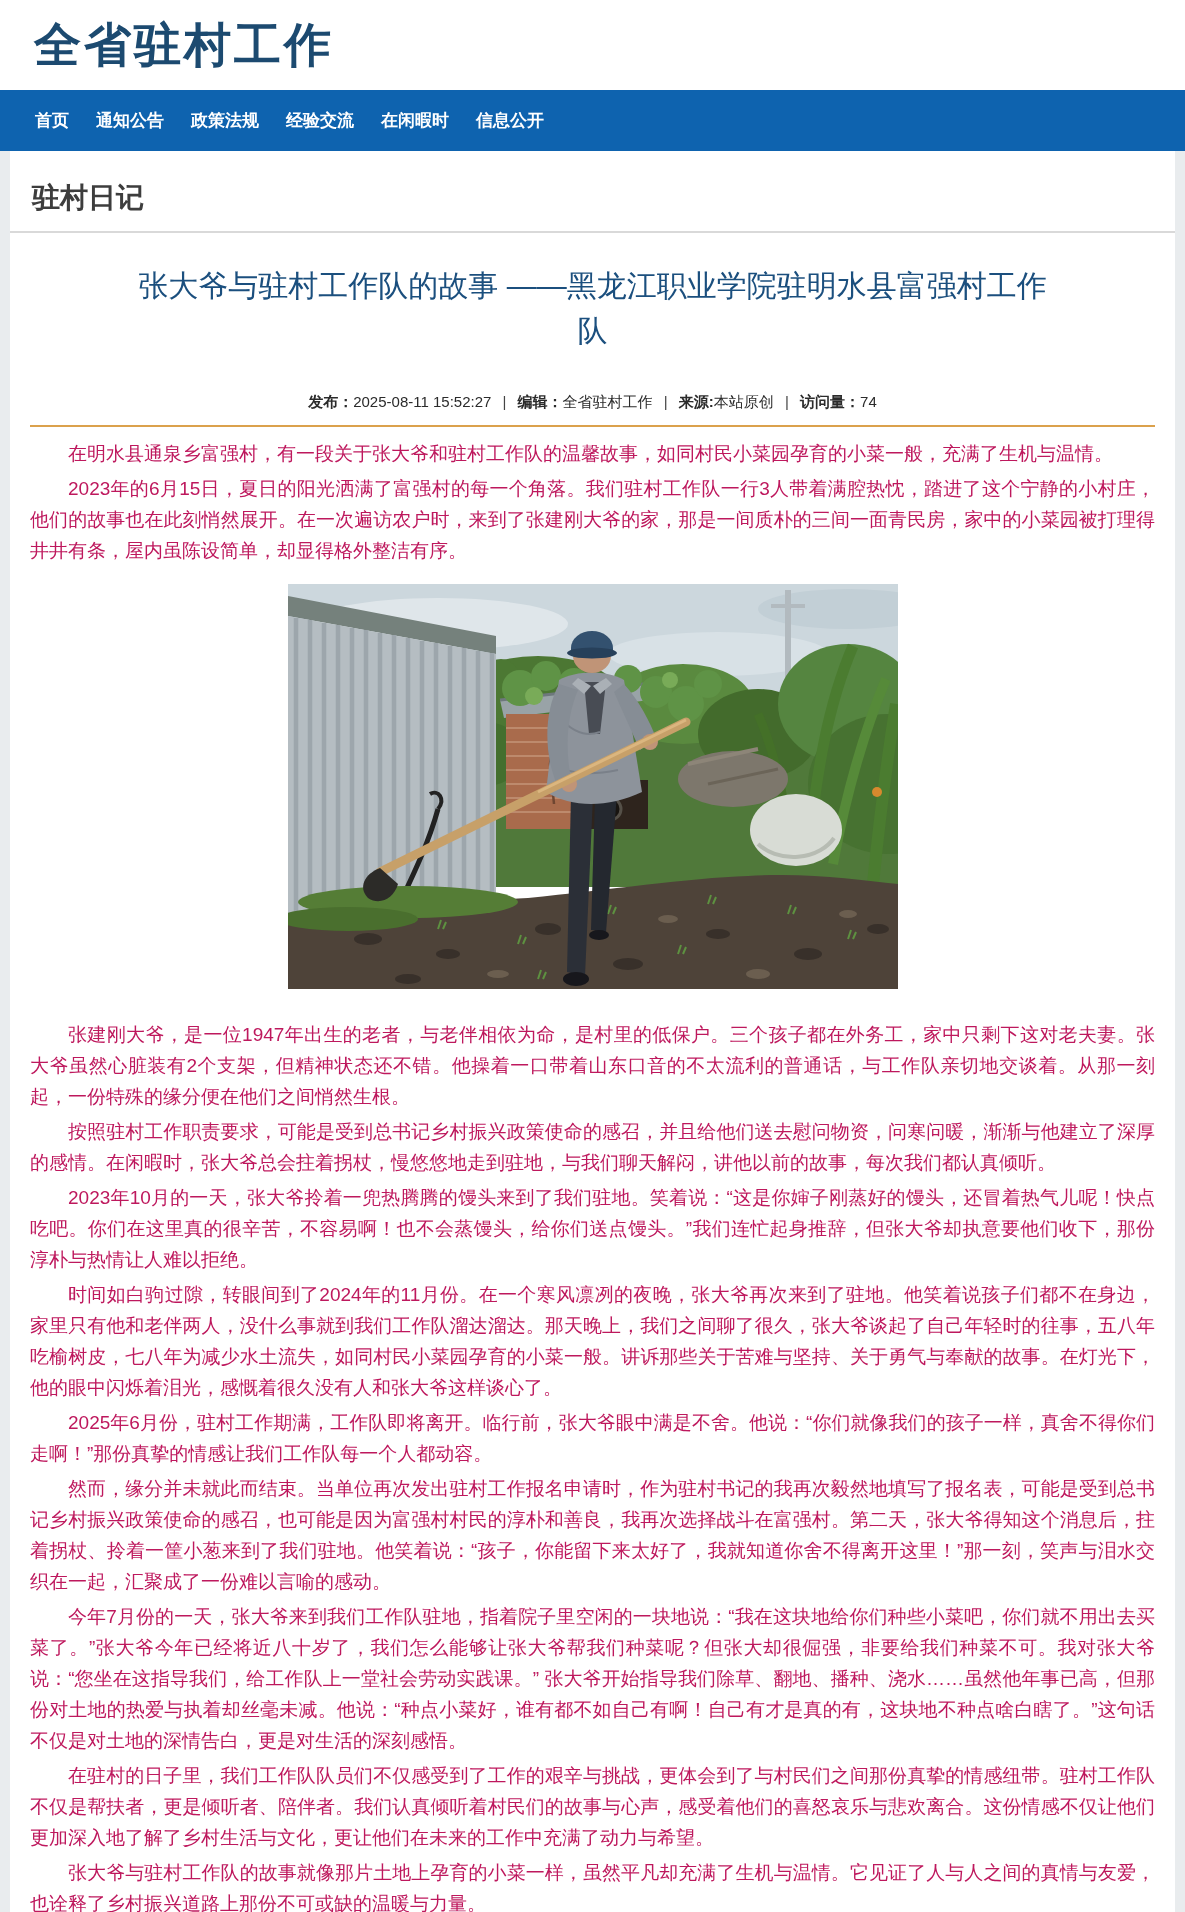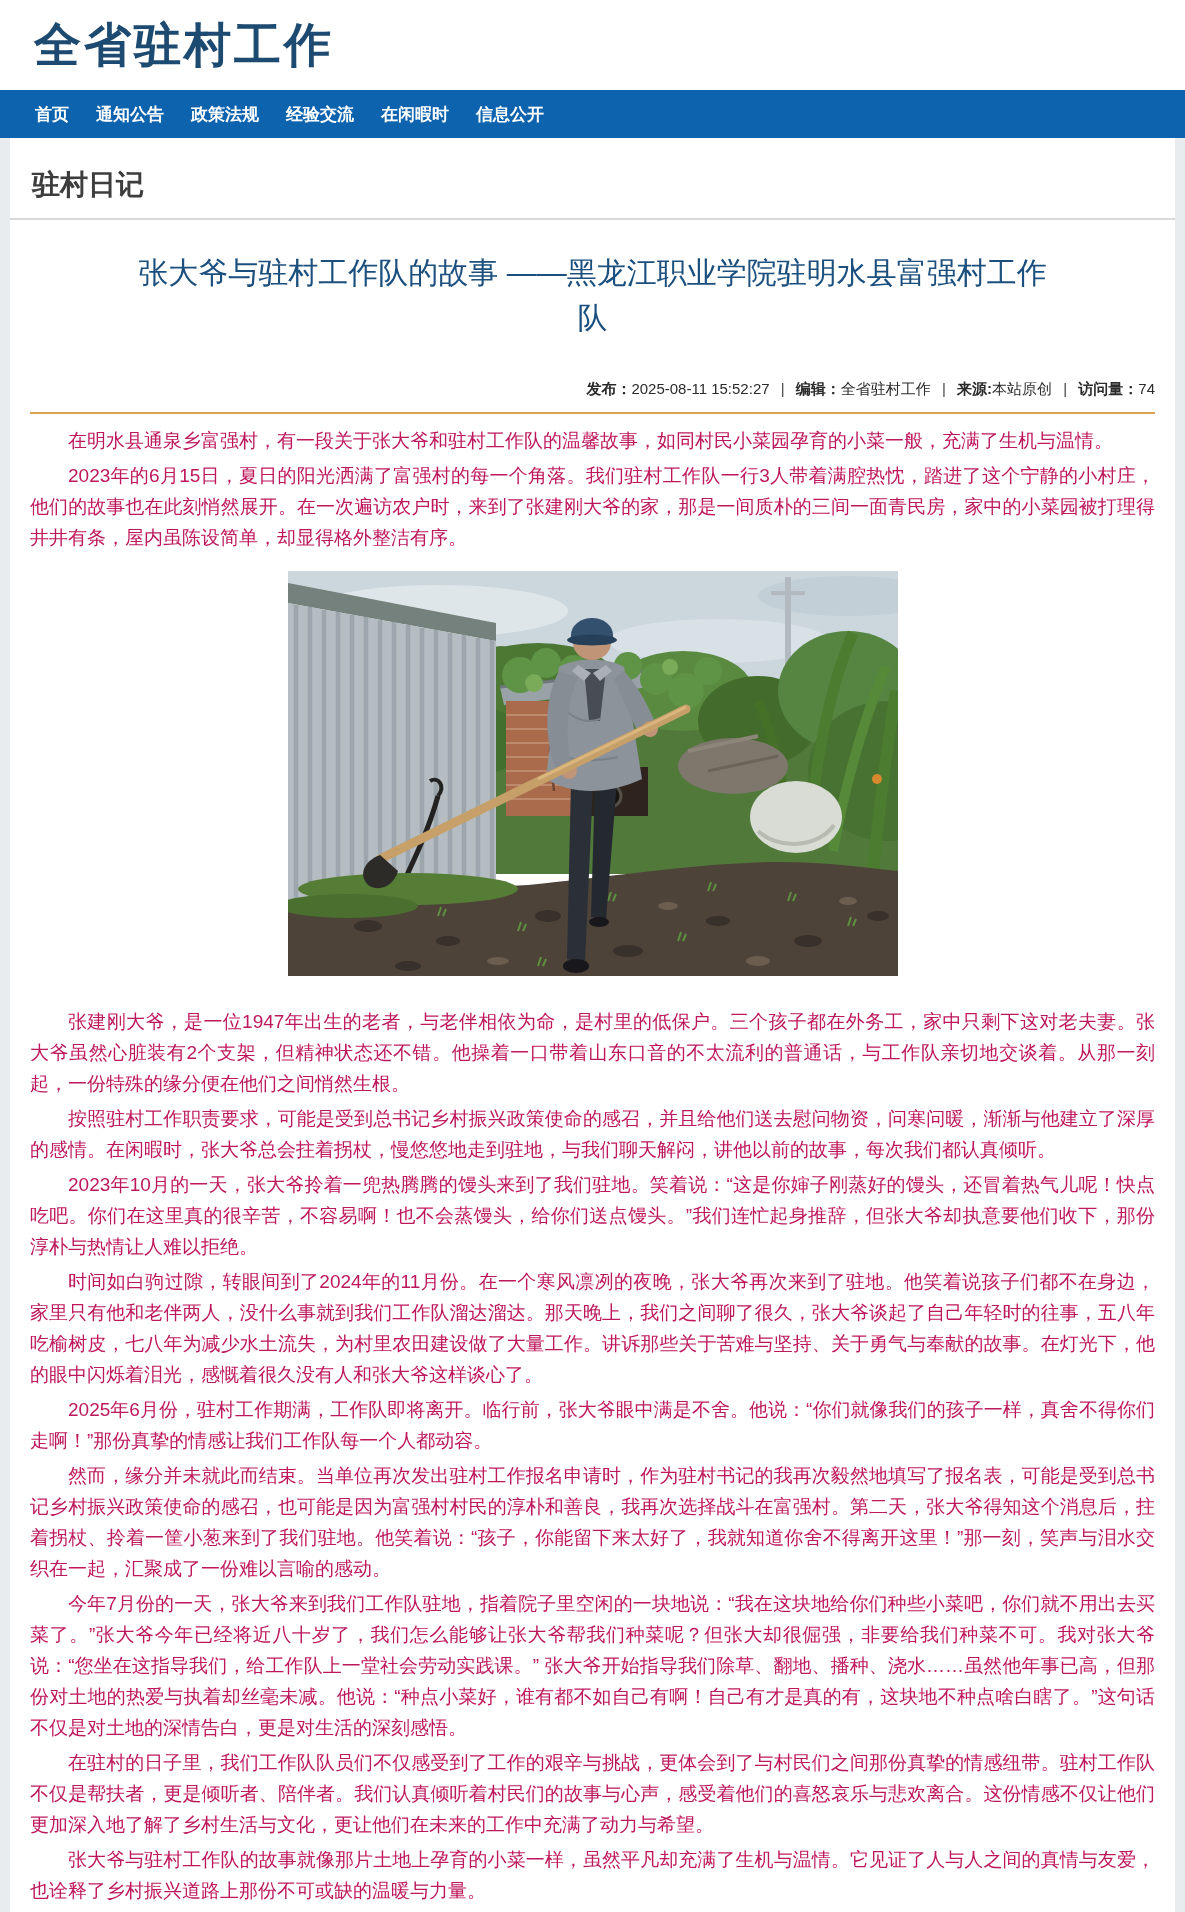--- a/index.html
+++ b/index.html
@@ -20,21 +20,21 @@
   .site-title {
     font-size: 47px;
     font-weight: 700;
     color:#1c4a70;
     letter-spacing: 3px;
     text-decoration:none;
     font-family: "Liberation Sans", "DejaVu Sans", sans-serif;
   }
   
   .main-nav {
-    height: 48px;
+    height: 61px;
     background:#0e63af;
     display:flex;
     align-items:center;
     padding-left: 35px;
     gap: 27px;
   }
   .nav-item {
     color:#ffffff;
     font-size: 17px;
     font-weight: 700;
@@ -65,21 +65,21 @@
   .article-title {
     max-width: 920px;
     margin: 30px auto 0 auto;
     text-align:center;
     color:#1b4f7e;
     font-size: 30px;
     font-weight: 400;
     line-height: 1.5;
   }
   .meta {
-    text-align:right;
+    text-align:center;
     margin-top: 40px;
     font-size: 15px;
     color:#2b2b2b;
   }
   .meta .b { font-weight:700; }
   .meta .sep { margin: 0 7px; color:#444; }
   .accent-divider {
     border:none;
     border-top: 2px solid #dba14c;
     margin: 13px 0 11px 0;
@@ -280,21 +280,21 @@
           <line x1="398" y1="138" x2="92" y2="288" stroke="#c7a069" stroke-width="9" stroke-linecap="round"></line>
           <line x1="398" y1="136" x2="250" y2="208" stroke="#dbb67f" stroke-width="3"></line>
           <path d="M92,284 C76,290 70,304 80,314 C92,322 106,314 110,300 Z" fill="#2c2b28"></path>
         </svg>
       </figure>
 
       <div>
           <p>张建刚大爷，是一位1947年出生的老者，与老伴相依为命，是村里的低保户。三个孩子都在外务工，家中只剩下这对老夫妻。张大爷虽然心脏装有2个支架，但精神状态还不错。他操着一口带着山东口音的不太流利的普通话，与工作队亲切地交谈着。从那一刻起，一份特殊的缘分便在他们之间悄然生根。</p>
           <p>按照驻村工作职责要求，可能是受到总书记乡村振兴政策使命的感召，并且给他们送去慰问物资，问寒问暖，渐渐与他建立了深厚的感情。在闲暇时，张大爷总会拄着拐杖，慢悠悠地走到驻地，与我们聊天解闷，讲他以前的故事，每次我们都认真倾听。</p>
           <p>2023年10月的一天，张大爷拎着一兜热腾腾的馒头来到了我们驻地。笑着说：“这是你婶子刚蒸好的馒头，还冒着热气儿呢！快点吃吧。你们在这里真的很辛苦，不容易啊！也不会蒸馒头，给你们送点馒头。”我们连忙起身推辞，但张大爷却执意要他们收下，那份淳朴与热情让人难以拒绝。</p>
-          <p>时间如白驹过隙，转眼间到了2024年的11月份。在一个寒风凛冽的夜晚，张大爷再次来到了驻地。他笑着说孩子们都不在身边，家里只有他和老伴两人，没什么事就到我们工作队溜达溜达。那天晚上，我们之间聊了很久，张大爷谈起了自己年轻时的往事，五八年吃榆树皮，七八年为减少水土流失，为村里农田建设做了大量工作。讲诉那些关于苦难与坚持、关于勇气与奉献的故事。在灯光下，他的眼中闪烁着泪光，感慨着很久没有人和张大爷这样谈心了。</p>
+          <p>时间如白驹过隙，转眼间到了2024年的11月份。在一个寒风凛冽的夜晚，张大爷再次来到了驻地。他笑着说孩子们都不在身边，家里只有他和老伴两人，没什么事就到我们工作队溜达溜达。那天晚上，我们之间聊了很久，张大爷谈起了自己年轻时的往事，五八年吃榆树皮，七八年为减少水土流失，如同村民小菜园孕育的小菜一般。讲诉那些关于苦难与坚持、关于勇气与奉献的故事。在灯光下，他的眼中闪烁着泪光，感慨着很久没有人和张大爷这样谈心了。</p>
           <p>2025年6月份，驻村工作期满，工作队即将离开。临行前，张大爷眼中满是不舍。他说：“你们就像我们的孩子一样，真舍不得你们走啊！”那份真挚的情感让我们工作队每一个人都动容。</p>
           <p>然而，缘分并未就此而结束。当单位再次发出驻村工作报名申请时，作为驻村书记的我再次毅然地填写了报名表，可能是受到总书记乡村振兴政策使命的感召，也可能是因为富强村村民的淳朴和善良，我再次选择战斗在富强村。第二天，张大爷得知这个消息后，拄着拐杖、拎着一筐小葱来到了我们驻地。他笑着说：“孩子，你能留下来太好了，我就知道你舍不得离开这里！”那一刻，笑声与泪水交织在一起，汇聚成了一份难以言喻的感动。</p>
           <p>今年7月份的一天，张大爷来到我们工作队驻地，指着院子里空闲的一块地说：“我在这块地给你们种些小菜吧，你们就不用出去买菜了。”张大爷今年已经将近八十岁了，我们怎么能够让张大爷帮我们种菜呢？但张大却很倔强，非要给我们种菜不可。我对张大爷说：“您坐在这指导我们，给工作队上一堂社会劳动实践课。” 张大爷开始指导我们除草、翻地、播种、浇水……虽然他年事已高，但那份对土地的热爱与执着却丝毫未减。他说：“种点小菜好，谁有都不如自己有啊！自己有才是真的有，这块地不种点啥白瞎了。”这句话不仅是对土地的深情告白，更是对生活的深刻感悟。</p>
           <p>在驻村的日子里，我们工作队队员们不仅感受到了工作的艰辛与挑战，更体会到了与村民们之间那份真挚的情感纽带。驻村工作队不仅是帮扶者，更是倾听者、陪伴者。我们认真倾听着村民们的故事与心声，感受着他们的喜怒哀乐与悲欢离合。这份情感不仅让他们更加深入地了解了乡村生活与文化，更让他们在未来的工作中充满了动力与希望。</p>
           <p>张大爷与驻村工作队的故事就像那片土地上孕育的小菜一样，虽然平凡却充满了生机与温情。它见证了人与人之间的真情与友爱，也诠释了乡村振兴道路上那份不可或缺的温暖与力量。</p>
         </div>
 
     </div>
   </main>
 </div>

